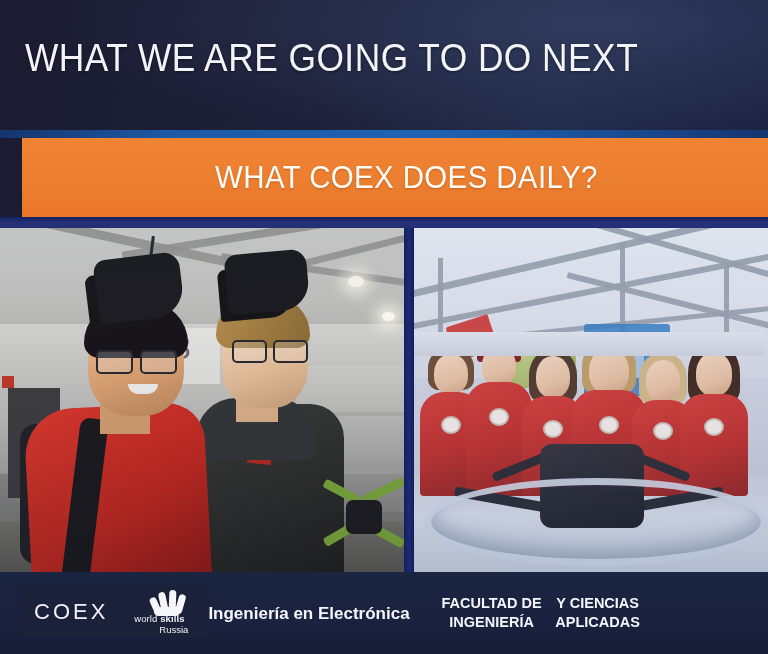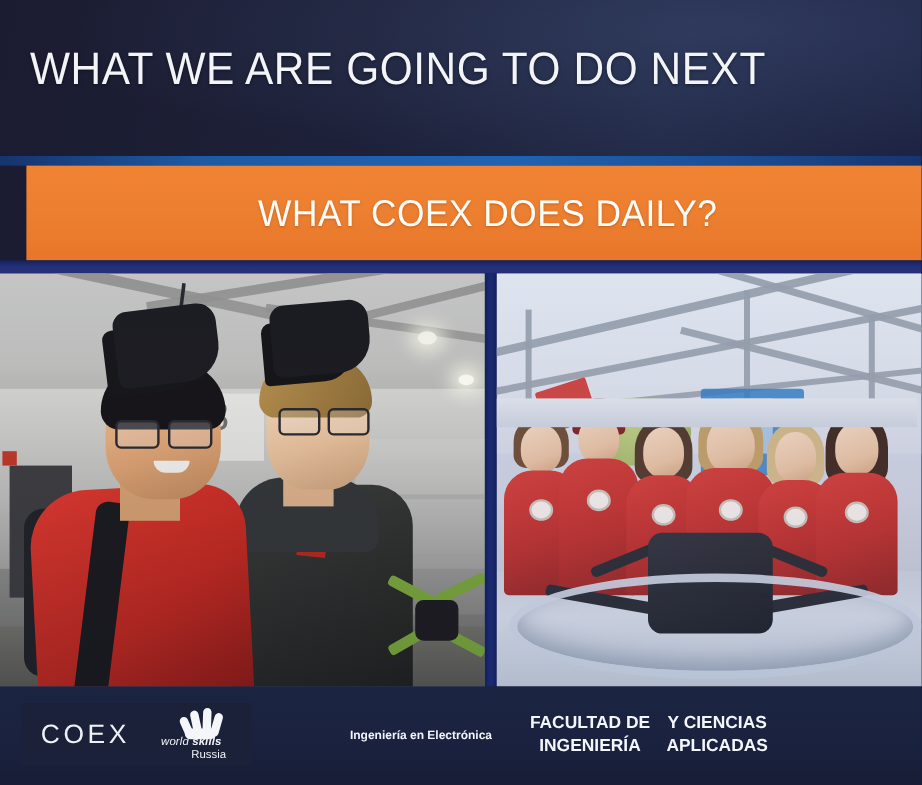--- a/index.html
+++ b/index.html
@@ -202,29 +202,29 @@
   }
   .ws-logo{position:relative;margin-left:14px;width:74px;height:46px;}
   .ws-hand{position:absolute;left:28px;top:0px;width:34px;height:26px;}
   .ws-hand i{position:absolute;background:#f4f6fa;border-radius:4px;display:block;}
   .ws-hand i:nth-child(1){left:2px;top:8px;width:7px;height:18px;transform:rotate(-24deg);}
   .ws-hand i:nth-child(2){left:10px;top:3px;width:7px;height:22px;transform:rotate(-12deg);}
   .ws-hand i:nth-child(3){left:19px;top:1px;width:7px;height:23px;transform:rotate(2deg);}
   .ws-hand i:nth-child(4){left:27px;top:5px;width:7px;height:20px;transform:rotate(16deg);}
   .ws-hand b{position:absolute;left:4px;top:18px;width:26px;height:9px;background:#f4f6fa;border-radius:5px;display:block;}
   .ws-text{position:absolute;left:0;top:24px;width:74px;text-align:center;color:#f0f3f8;
-    font-size:9.5px;line-height:11px;letter-spacing:.1px;font-style:italic;}
+    font-size:9.5px;line-height:11px;letter-spacing:.1px;}
   .ws-text .b{font-weight:700;}
   .ws-sub{position:absolute;left:0;top:35px;width:74px;text-align:right;color:#f0f3f8;font-size:9.5px;
     line-height:11px;padding-right:8px;box-sizing:border-box;}
 
   .f-text1{
     position:absolute;left:208px;top:0;width:216px;height:82px;
-    display:flex;flex-direction:column;justify-content:center;align-items:flex-end;
-    color:#f3f6fa;font-size:10px;line-height:19px;font-weight:700;text-align:right;
+    display:flex;flex-direction:column;justify-content:center;align-items:center;
+    color:#f3f6fa;font-size:17px;line-height:19px;font-weight:700;text-align:right;
     padding-right:14px;box-sizing:border-box;
   }
   .f-text2{
     position:absolute;left:436px;top:0;width:212px;height:82px;
     display:flex;flex-direction:row;justify-content:center;align-items:center;
     color:#f3f6fa;font-size:14.5px;line-height:19px;font-weight:700;text-align:center;
   }
 </style>
 </head>
 <body>

